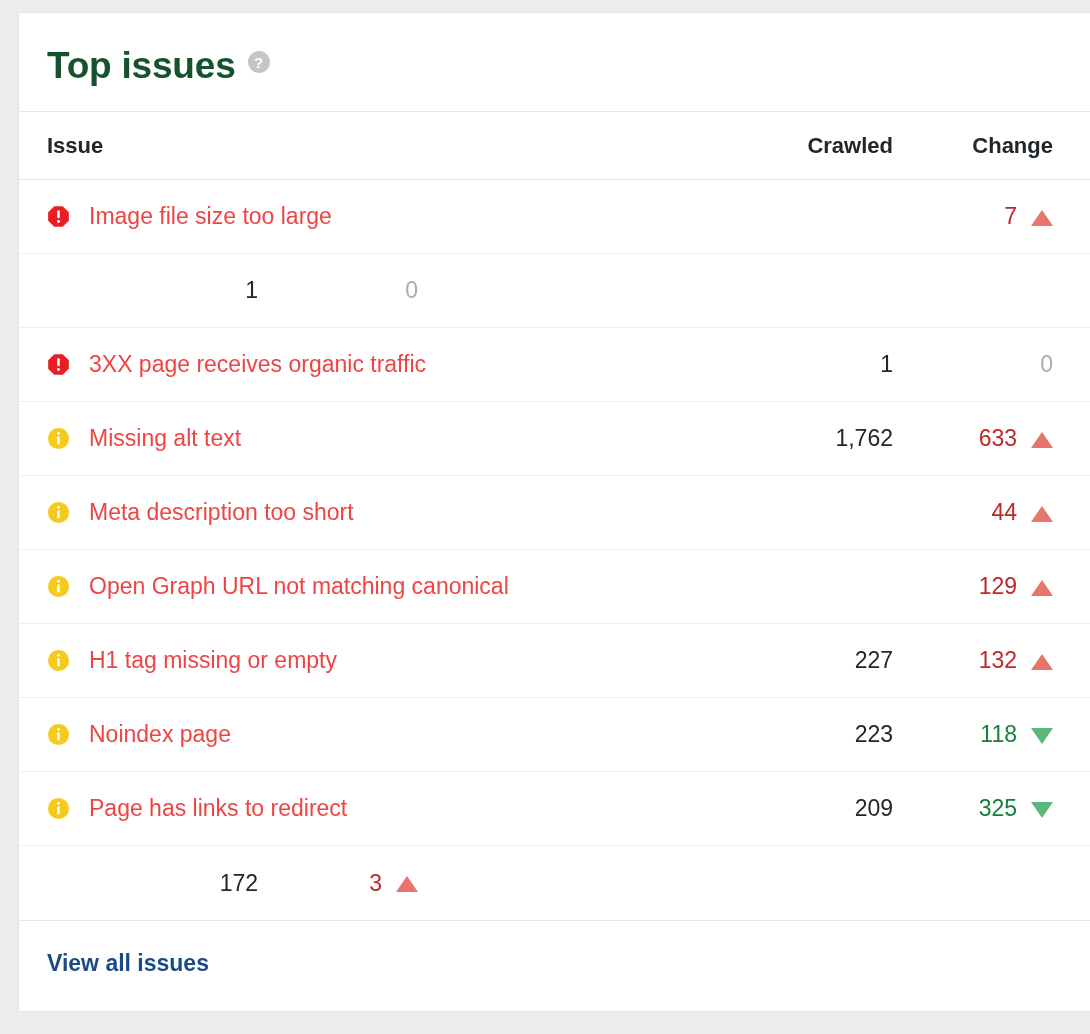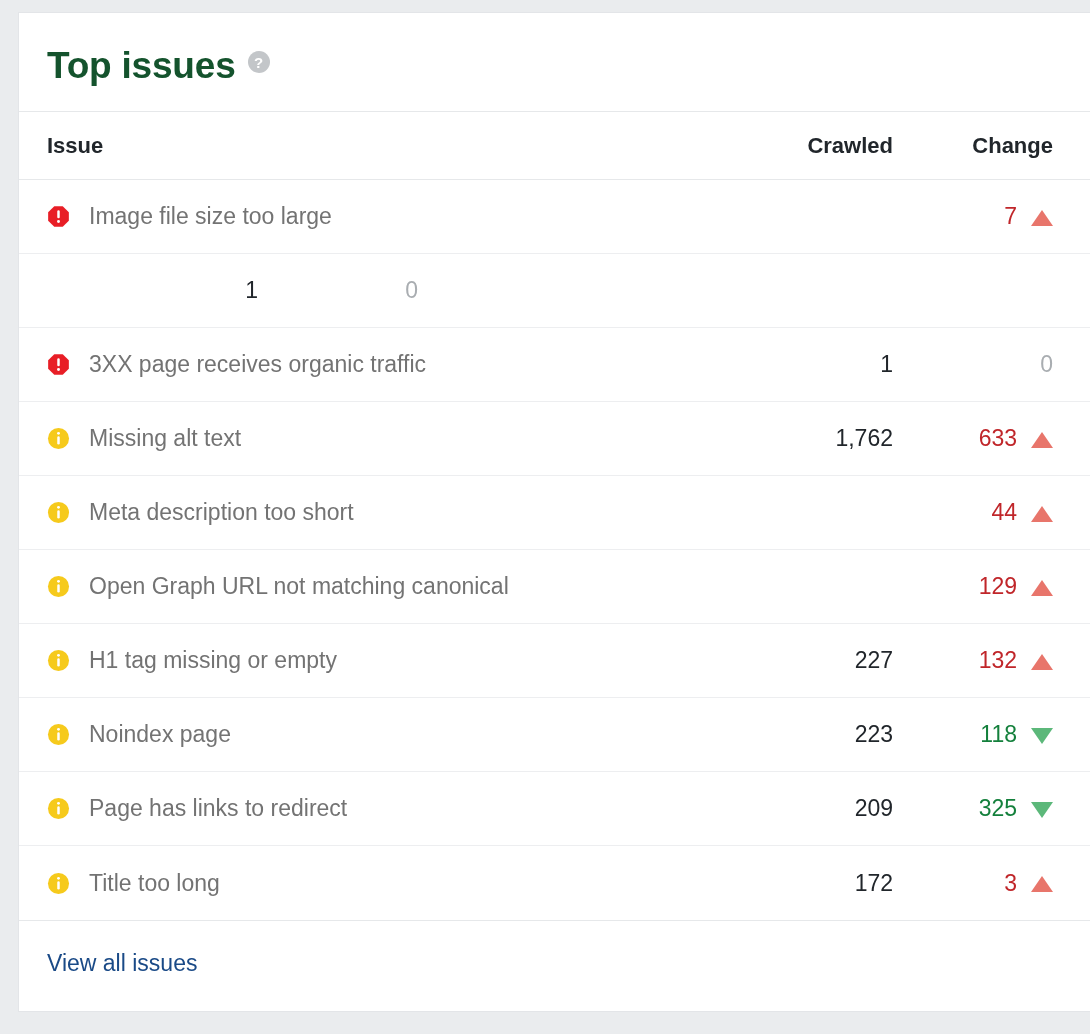--- a/index.html
+++ b/index.html
@@ -122,21 +122,21 @@
     height: 23px;
     flex: 0 0 23px;
     margin-right: 19px;
     position: relative;
     display: inline-block;
   }
   .sev svg { display: block; width: 23px; height: 23px; }
 
   .issue-label {
     font-size: 23px;
-    color: #737373;
+    color: #ef4444;
     white-space: nowrap;
   }
 
   
   .chg-val { line-height: 1; }
   .chg-val.up   { color: #c0262a; }
   .chg-val.down { color: #14803c; }
   .chg-val.zero { color: #a9adb1; }
 
   .tri {
@@ -165,20 +165,21 @@
     display: flex;
     align-items: center;
     padding: 0 0 0 28px;
     border-top: 1px solid #e6e8ea;
   }
   .footer-link {
     font-size: 23px;
     color: #1a4a87;
     text-decoration: none;
     cursor: pointer;
+    font-weight: bold;
   }
 </style>
 </head>
 <body>
 
 <div class="card">
 
   <div class="card-header">
     <span class="card-title">Top issues</span>
     <span class="help-icon">?</span>
@@ -325,30 +326,20 @@
             </span>
             <span class="issue-label">Page has links to redirect</span>
           </div>
           <div class="c-crawled">209</div>
           <div class="c-change">
             <span class="chg-val down">325</span>
             <span class="tri down"></span>
           </div>
         </div>
         <div class="row data-row">
-          <div class="c-issue">
-            <span class="sev">
-              <svg viewBox="0 0 24 24" aria-hidden="true">
-                <circle cx="12" cy="12" r="11" fill="#f6ca1c"></circle>
-                <circle cx="12" cy="6.6" r="1.5" fill="#ffffff"></circle>
-                <rect x="10.7" y="9.6" width="2.6" height="8.6" rx="1.3" fill="#ffffff"></rect>
-              </svg>
-            </span>
-            <span class="issue-label">Title too long</span>
-          </div>
           <div class="c-crawled">172</div>
           <div class="c-change">
             <span class="chg-val up">3</span>
             <span class="tri up"></span>
           </div>
         </div>
       </div>
 
   </div>
 

